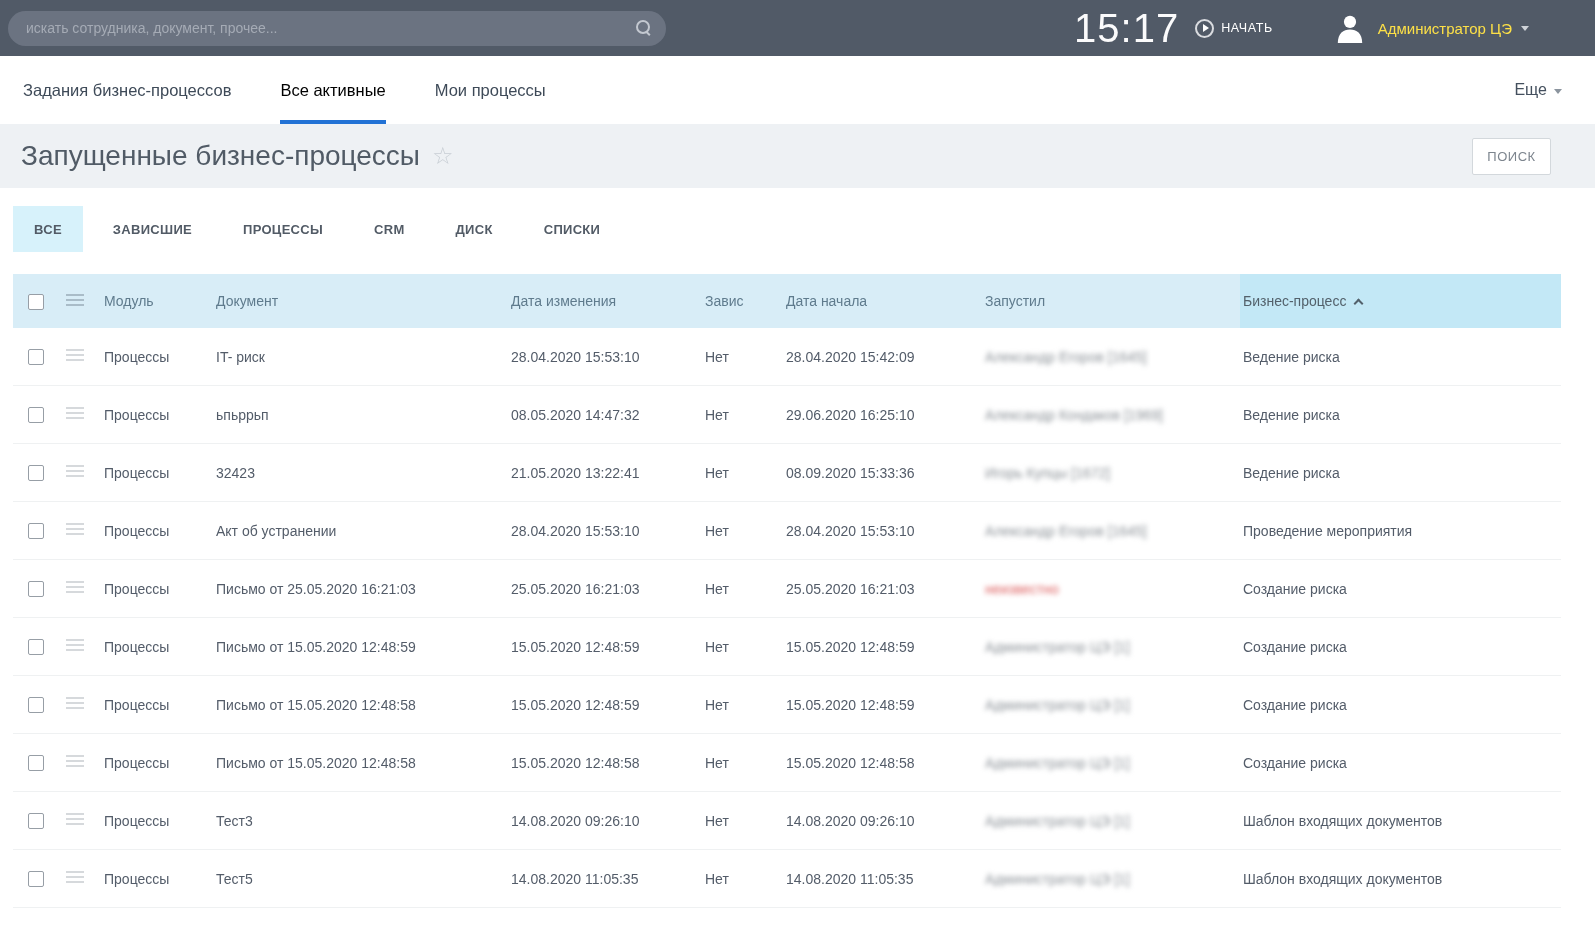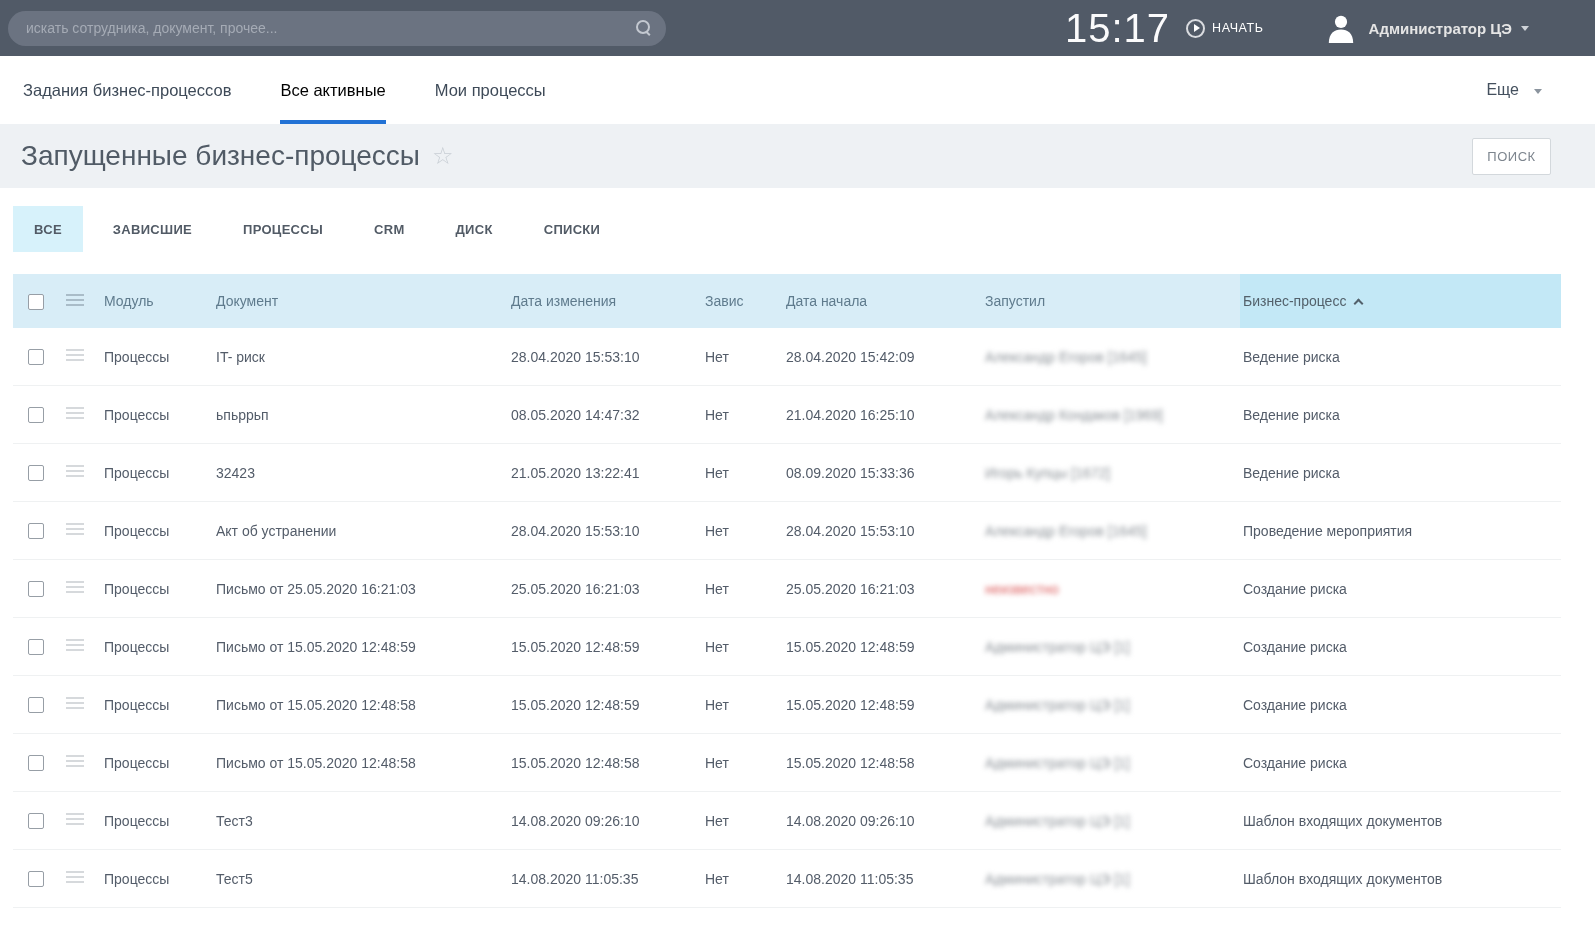--- a/index.html
+++ b/index.html
@@ -31,33 +31,33 @@
   }
   .topbar-spacer { flex:1; }
   .clock { font-size:40px; font-weight:200; color:#fbfbfc; letter-spacing:1px; margin-right:16px; }
   .start-group { display:flex; align-items:center; margin-right:62px; cursor:pointer; }
   .play-icon { width:19px; height:19px; border:2px solid #dadce0; border-radius:50%;
     display:flex; align-items:center; justify-content:center; margin-right:7px; }
   .play-icon::after { content:""; border-left:6px solid #fff; border-top:4px solid transparent;
     border-bottom:4px solid transparent; margin-left:2px; }
   .start-label { color:#fff; font-size:12.5px; font-weight:500; letter-spacing:.6px; }
   .avatar-icon { width:30px; height:30px; margin-right:13px; }
-  .user-name { color:#e5e5e5; font-size:15px; font-weight:700; }
+  .user-name { color:#fde047; font-size:15px; font-weight:400; }
   .user-caret { width:0; height:0; border-left:4px solid transparent; border-right:4px solid transparent;
     border-top:5px solid #cfd3d8; margin-left:9px; margin-right:66px; }
 
   
   .nav-row { height:68px; background:#fff; display:flex; align-items:stretch; padding-left:23px; }
   .nav-tab {
     display:flex; align-items:center; margin-right:49px; font-size:16.5px; color:#3e4a58;
     border-bottom:4px solid transparent; padding-top:4px; cursor:pointer;
   }
   .nav-tab.active { color:#000000; border-bottom-color:#2272d5; }
   .nav-spacer { flex:1; }
-  .more-group { display:flex; align-items:center; padding-right:53px; cursor:pointer;gap:8px; }
+  .more-group { display:flex; align-items:center; padding-right:33px; cursor:pointer; }
   .more-label { font-size:16px; color:#44505e; }
   .more-caret { width:0; height:0; border-left:4px solid transparent; border-right:4px solid transparent;
     border-top:5px solid #8b949e; margin-left:7px; margin-top:3px; }
 
   
   .title-band { height:64px; background:#eef1f4; display:flex; align-items:center; padding-left:21px; }
   .page-title { font-size:28px; font-weight:300; color:#515b66; }
   .star-icon { font-size:24px; color:#c8ced4; margin-left:12px; line-height:1; }
   .title-spacer { flex:1; }
   .search-btn {
@@ -180,21 +180,21 @@
     <div class="cell cell-sorted">Ведение риска</div>
   </div>
 
   <div class="grid-row">
     <div class="cell cell-cb"><span class="cb"></span></div>
     <div class="cell cell-burger"><span class="burger"><i></i><i></i><i></i></span></div>
     <div class="cell">Процессы</div>
     <div class="cell">ьпьррьп</div>
     <div class="cell">08.05.2020 14:47:32</div>
     <div class="cell">Нет</div>
-    <div class="cell">21.04.2020 16:25:10</div>
+    <div class="cell">29.06.2020 16:25:10</div>
     <div class="cell blurred">Александр Кондаков [1969]</div>
     <div class="cell cell-sorted">Ведение риска</div>
   </div>
 
   <div class="grid-row">
     <div class="cell cell-cb"><span class="cb"></span></div>
     <div class="cell cell-burger"><span class="burger"><i></i><i></i><i></i></span></div>
     <div class="cell">Процессы</div>
     <div class="cell">32423</div>
     <div class="cell">21.05.2020 13:22:41</div>

